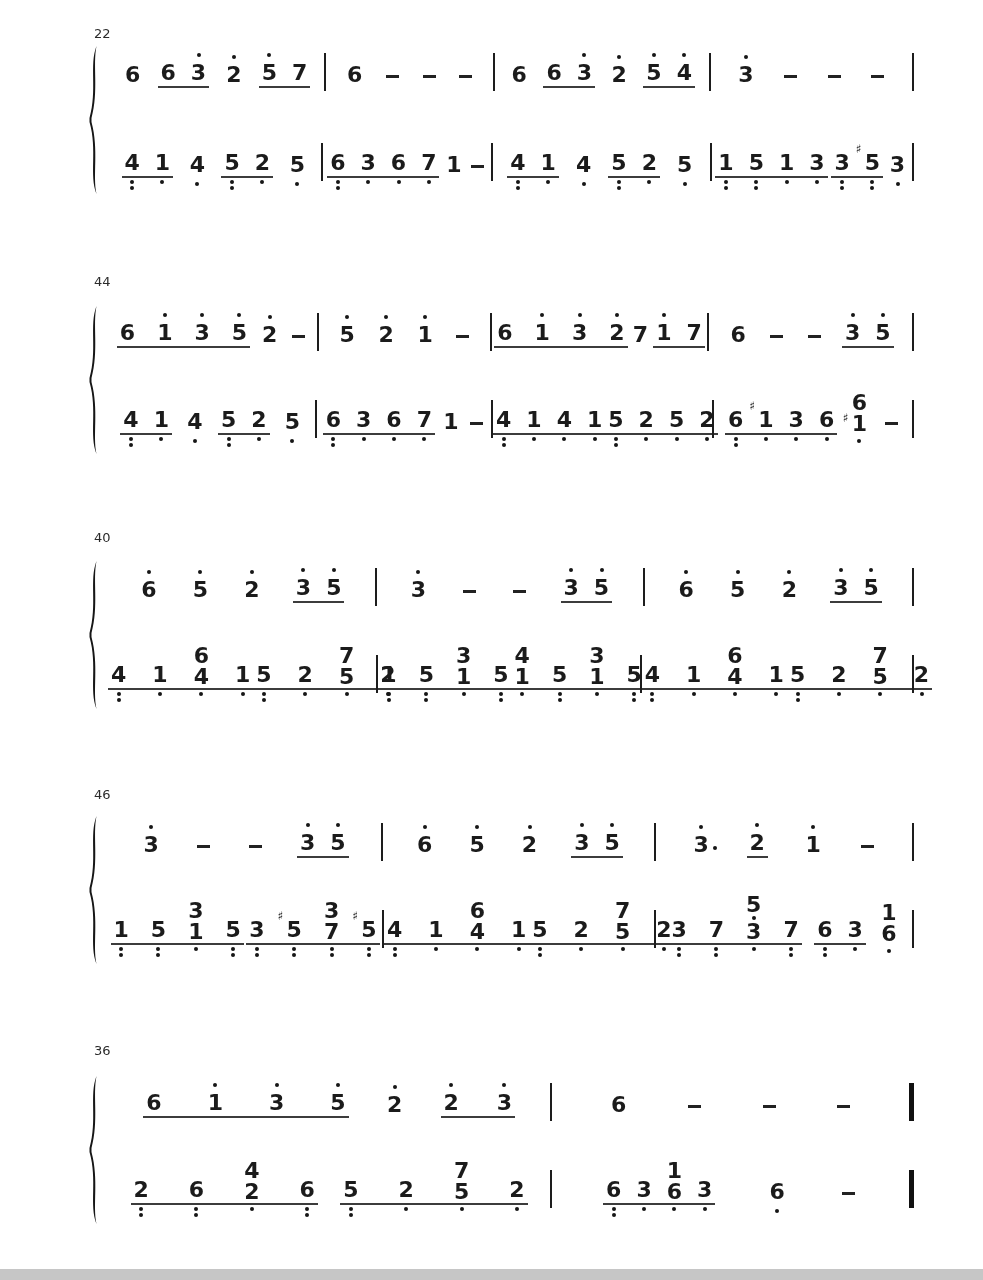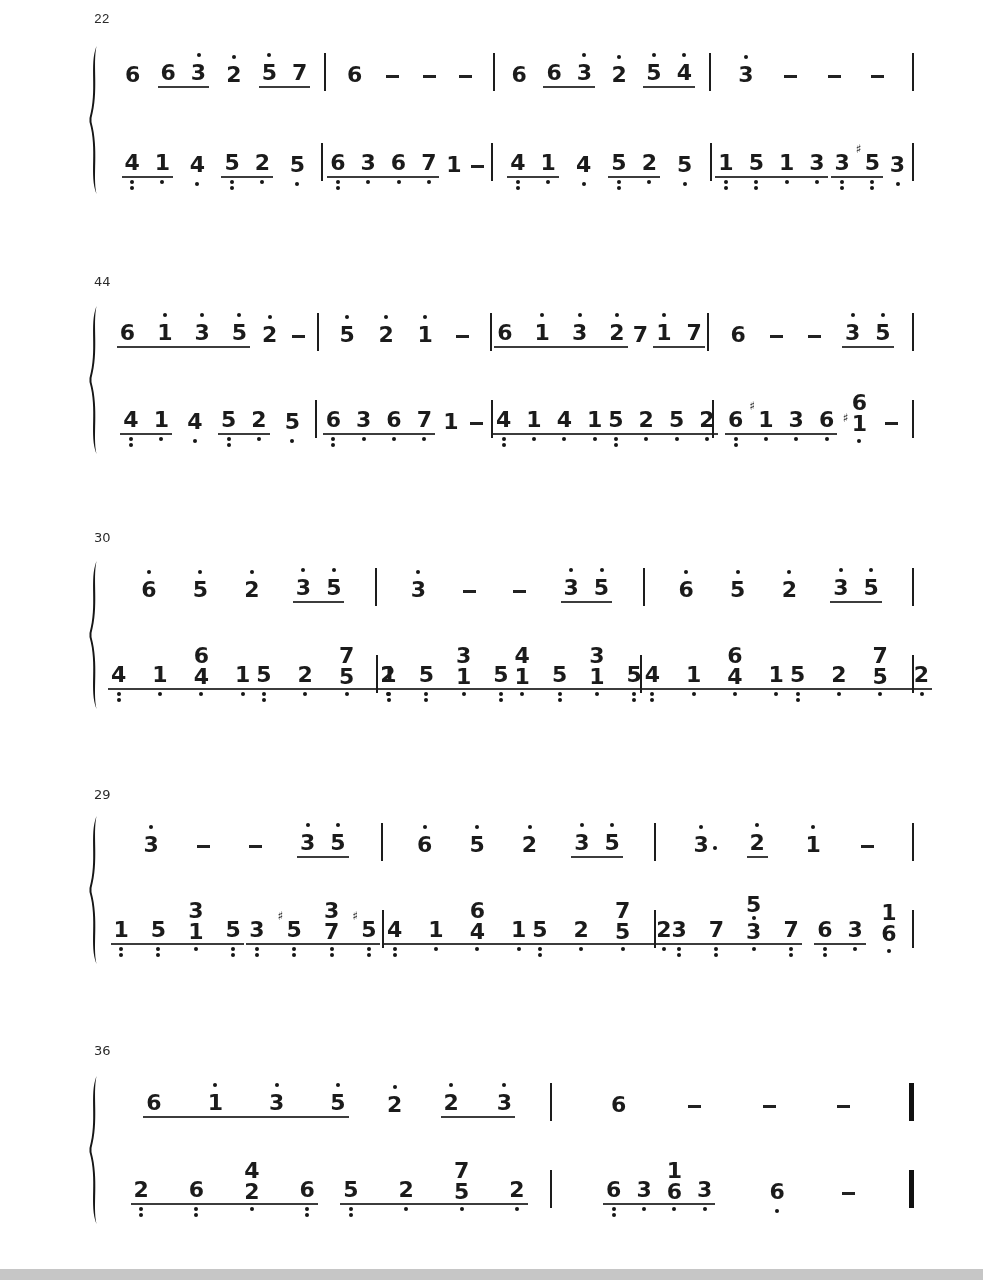--- a/index.html
+++ b/index.html
@@ -26,21 +26,21 @@
   .dash{width:13px;height:3px;background:#222;margin-bottom:9px;}
   .bar{width:2px;height:38px;background:#1d1d1d;margin-bottom:-3px;flex:0 0 auto;}
   .bar.thick{width:5px;background:#111;}
   .edge{position:absolute;left:0;bottom:0;width:983px;height:11px;background:#c6c6c6;}
 </style>
 </head>
 <body>
 
 <div id="page">
   <div class="edge"></div>
-<div class="mnum" style="top: 12px; font-family: Liberation Mono, monospace;">22</div>
+<div class="mnum" style="top: 26px;">22</div>
     <div class="brace" style="top: 46px;"><svg width="17" height="148" viewBox="0 0 17 148" xmlns="http://www.w3.org/2000/svg">
         <path d="M12.5 0 C5 19 13.5 44 5.5 72 L5.5 76 C13.5 104 5 129 12.5 148 C8.5 129 15 104 7.5 76 L7.5 72 C15 45 8.5 19 12.5 0 Z" fill="#161616"></path>
       </svg></div>
     <div class="line" style="top: 54px;">
       <div class="measure" style="flex-grow: 217;">
         <div class="grp" style="gap: 15px;">
           <div class="note">
             <div class="da"></div>
             <div class="num">6</div>
           </div>
@@ -737,21 +737,21 @@
               </div>
             </div>
           </div>
         </div>
         <div class="grp" style="gap: 15px;">
           <div class="dash"></div>
         </div>
       </div>
       <div class="bar"></div>
     </div>
-    <div class="mnum" style="top: 530px;">30</div>
+    <div class="mnum" style="top: 530px;">40</div>
     <div class="brace" style="top: 561px;"><svg width="17" height="148" viewBox="0 0 17 148" xmlns="http://www.w3.org/2000/svg">
         <path d="M12.5 0 C5 19 13.5 44 5.5 72 L5.5 76 C13.5 104 5 129 12.5 148 C8.5 129 15 104 7.5 76 L7.5 72 C15 45 8.5 19 12.5 0 Z" fill="#161616"></path>
       </svg></div>
     <div class="line" style="top: 569px;">
       <div class="measure" style="flex-grow: 267;">
         <div class="grp" style="gap: 15px;">
           <div class="note">
             <div class="da">
               <div class="dot"></div>
             </div>
@@ -1084,21 +1084,21 @@
             <div class="da"></div>
             <div class="num">2</div>
             <div class="db">
               <div class="dot"></div>
             </div>
           </div>
         </div>
       </div>
       <div class="bar"></div>
     </div>
-    <div class="mnum" style="top: 787px;">29</div>
+    <div class="mnum" style="top: 787px;">46</div>
     <div class="brace" style="top: 816px;"><svg width="17" height="148" viewBox="0 0 17 148" xmlns="http://www.w3.org/2000/svg">
         <path d="M12.5 0 C5 19 13.5 44 5.5 72 L5.5 76 C13.5 104 5 129 12.5 148 C8.5 129 15 104 7.5 76 L7.5 72 C15 45 8.5 19 12.5 0 Z" fill="#161616"></path>
       </svg></div>
     <div class="line" style="top: 824px;">
       <div class="measure" style="flex-grow: 273;">
         <div class="grp" style="gap: 15px;">
           <div class="note">
             <div class="da">
               <div class="dot"></div>
             </div>

